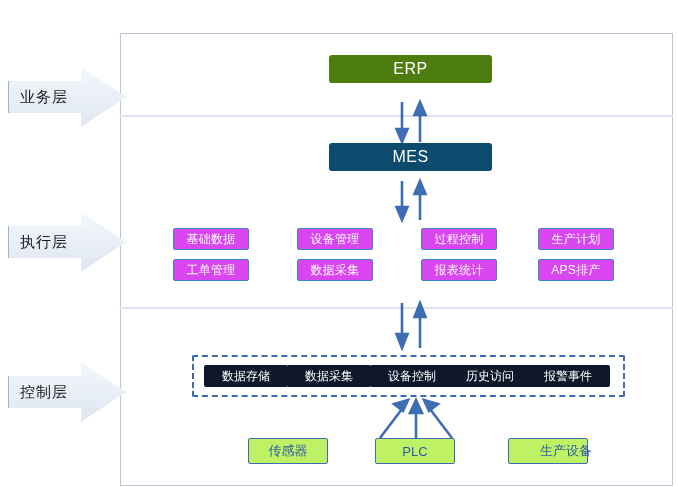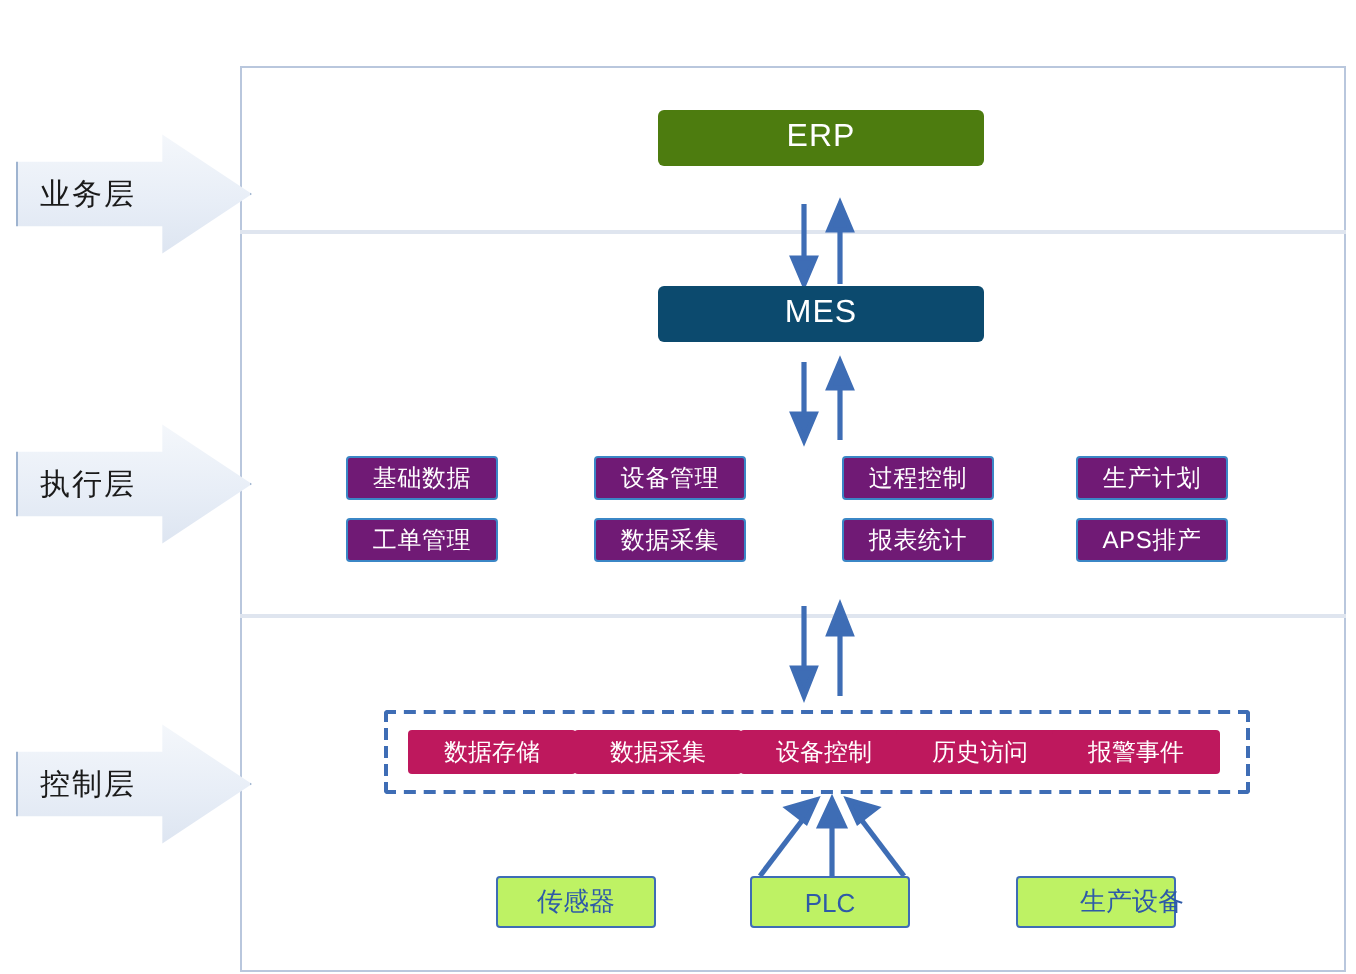--- a/index.html
+++ b/index.html
@@ -93,21 +93,21 @@
     top: 143px;
     width: 163px;
     background: #0c4a6e;
   }
 
   
   .mod-chip {
     position: absolute;
     width: 76px;
     height: 22px;
-    background: #701a75;
+    background: #d946ef;
     border: 1px solid #3b87c6;
     box-sizing: border-box;
     border-radius: 2px;
     display: flex;
     align-items: center;
     justify-content: center;
     color: #ffffff;
     font-size: 12px;
     letter-spacing: 0.3px;
     white-space: nowrap;
@@ -121,21 +121,21 @@
     width: 433px;
     height: 42px;
     border: 2px dashed #3e6db5;
     box-sizing: border-box;
     border-radius: 2px;
   }
   .ctl-chip {
     position: absolute;
     width: 84px;
     height: 22px;
-    background: #be185d;
+    background: #0f172a;
     border-radius: 2px;
     display: flex;
     align-items: center;
     justify-content: center;
     color: #ffffff;
     font-size: 12px;
     white-space: nowrap;
   }
 
   

